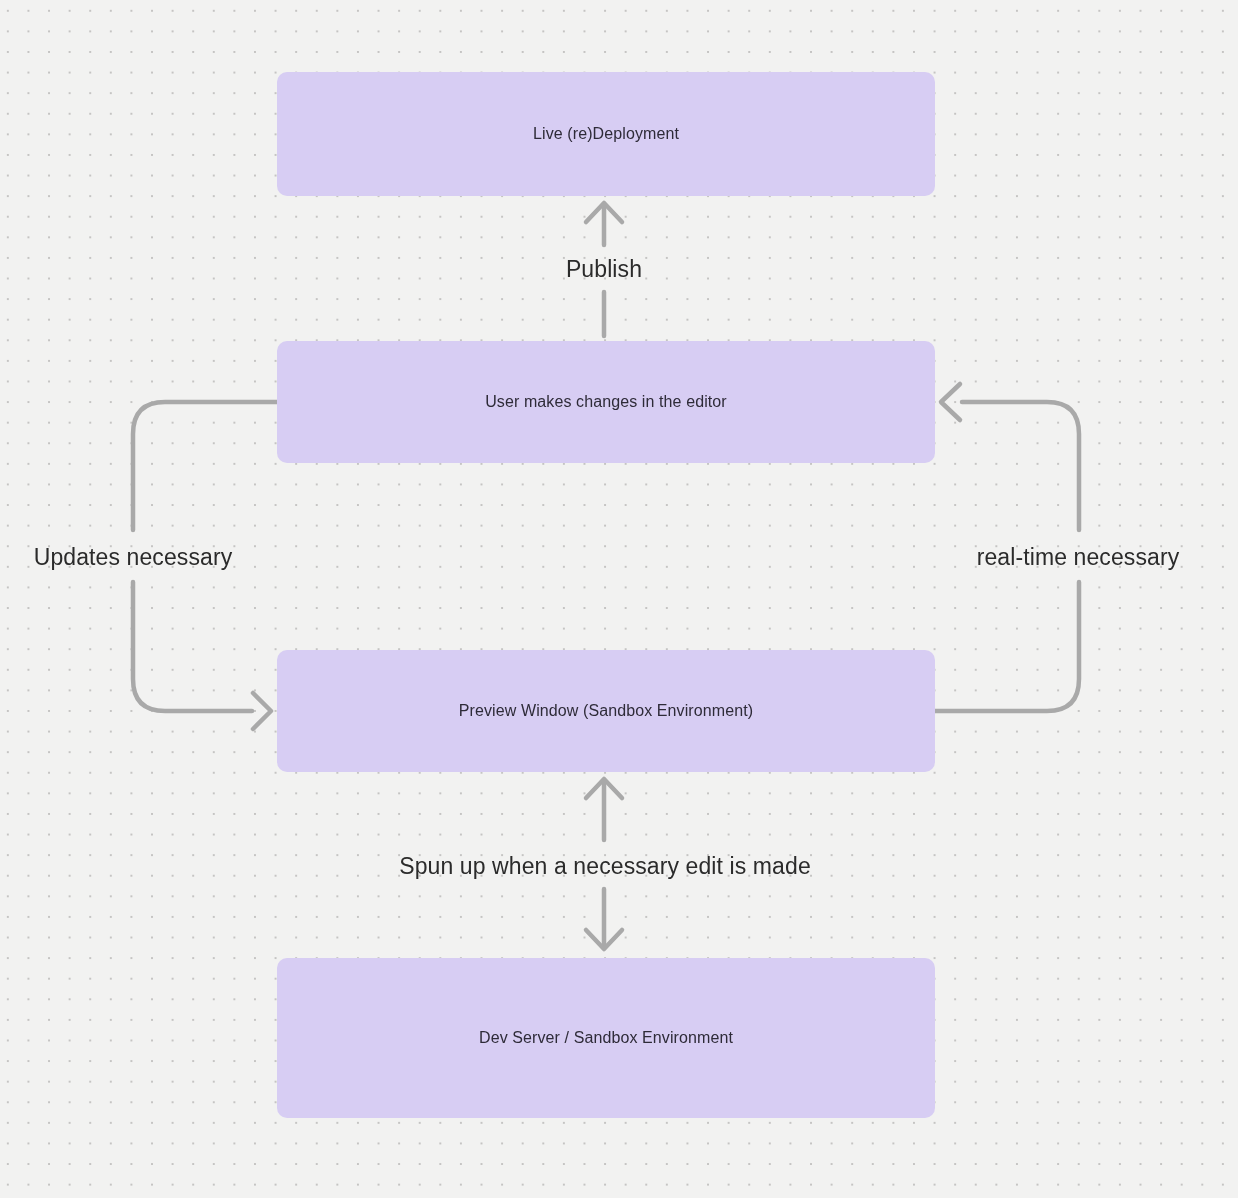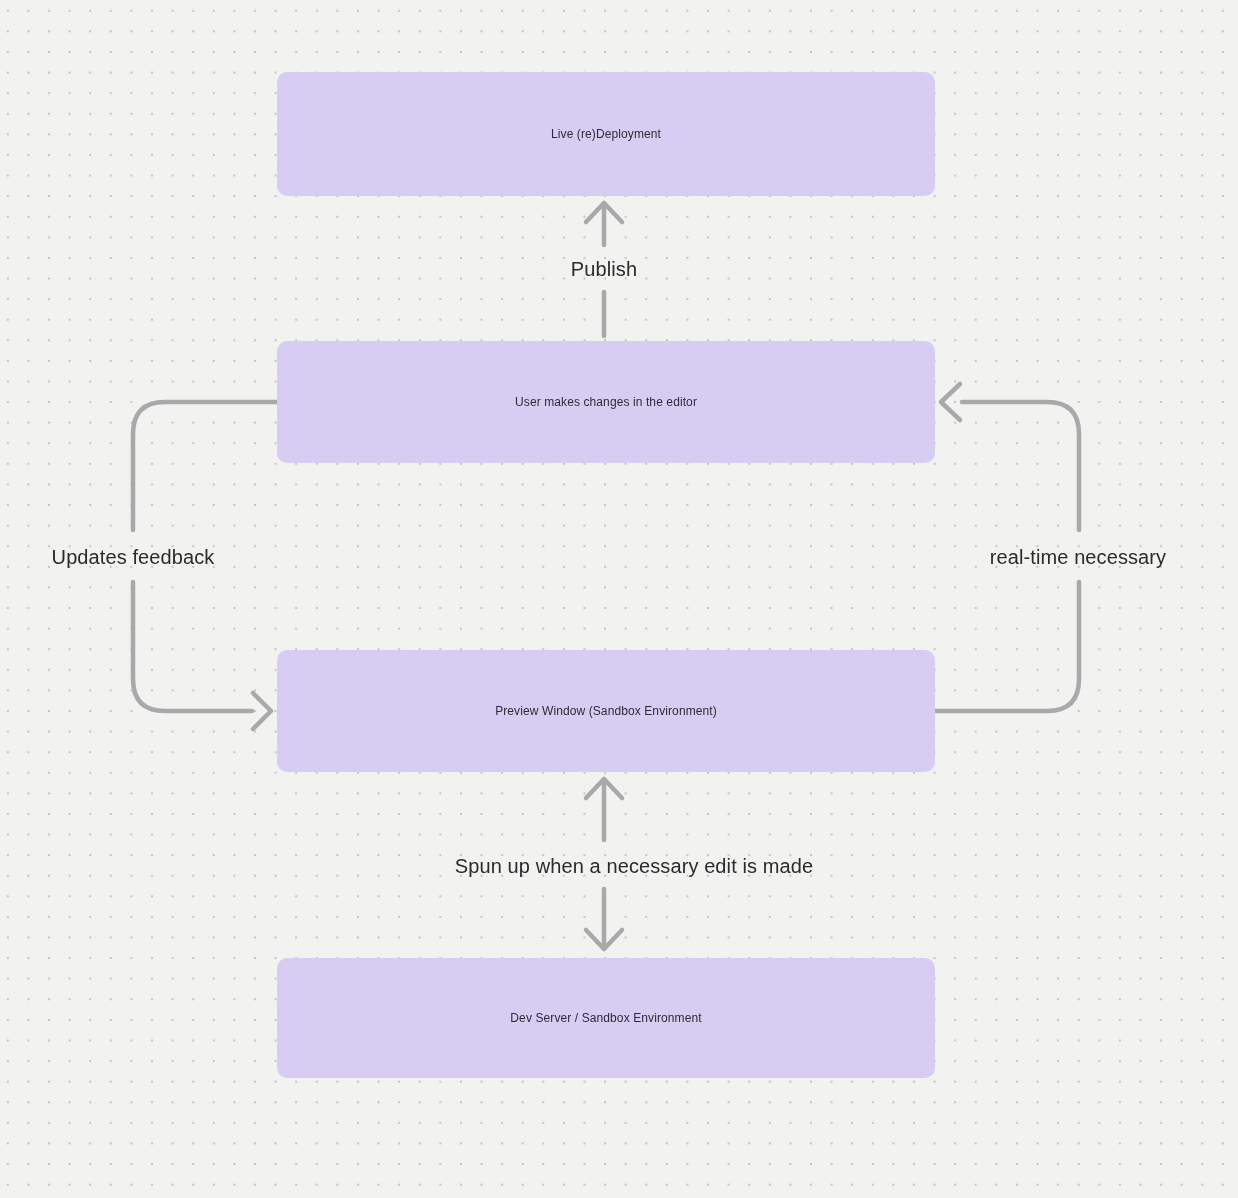--- a/index.html
+++ b/index.html
@@ -36,40 +36,40 @@
     stroke-linejoin:round;
   }
   .node{
     position:absolute;
     left:277px;
     width:658px;
     background:var(--node-fill);
     border-radius:10px;
     display:flex;align-items:center;justify-content:center;
     color:var(--node-text);
-    font-size:12px;
+    font-size:16px;
     letter-spacing:.1px;
     cursor:default;
   }
   .node-1{top:72px;height:124px;}
   .node-2{top:341px;height:122px;}
   .node-3{top:650px;height:122px;}
-  .node-4{top:958px;height:120px;}
+  .node-4{top:958px;height:160px;}
   .edge-label{
     position:absolute;
     transform:translate(-50%,-50%);
     color:var(--label-text);
-    font-size:20px;
+    font-size:23px;
     letter-spacing:.1px;
     white-space:nowrap;
   }
   .lbl-publish{left:604px;top:269px;}
   .lbl-updates{left:133px;top:557px;}
   .lbl-feedback{left:1078px;top:557px;}
-  .lbl-spunup{left:634px;top:866px;}
+  .lbl-spunup{left:605px;top:866px;}
 </style>
 </head>
 <body>
 
 <div class="canvas">
 
   <svg class="edges" viewBox="0 0 1238 1198">
 
     <g>
       <path d="M 586 222 L 604 203 L 622 222"></path>
@@ -107,17 +107,17 @@
 
   <div class="node node-2">
     <span>User makes changes in the editor</span>
   </div>
 
   <div class="node node-4">
     <span>Dev Server / Sandbox Environment</span>
   </div>
 
   <div class="edge-label lbl-publish">Publish</div>
-  <div class="edge-label lbl-updates">Updates feedback</div>
+  <div class="edge-label lbl-updates">Updates necessary</div>
   <div class="edge-label lbl-feedback">real-time necessary</div>
   <div class="edge-label lbl-spunup">Spun up when a necessary edit is made</div>
 
 </div>
 
 </body></html>

